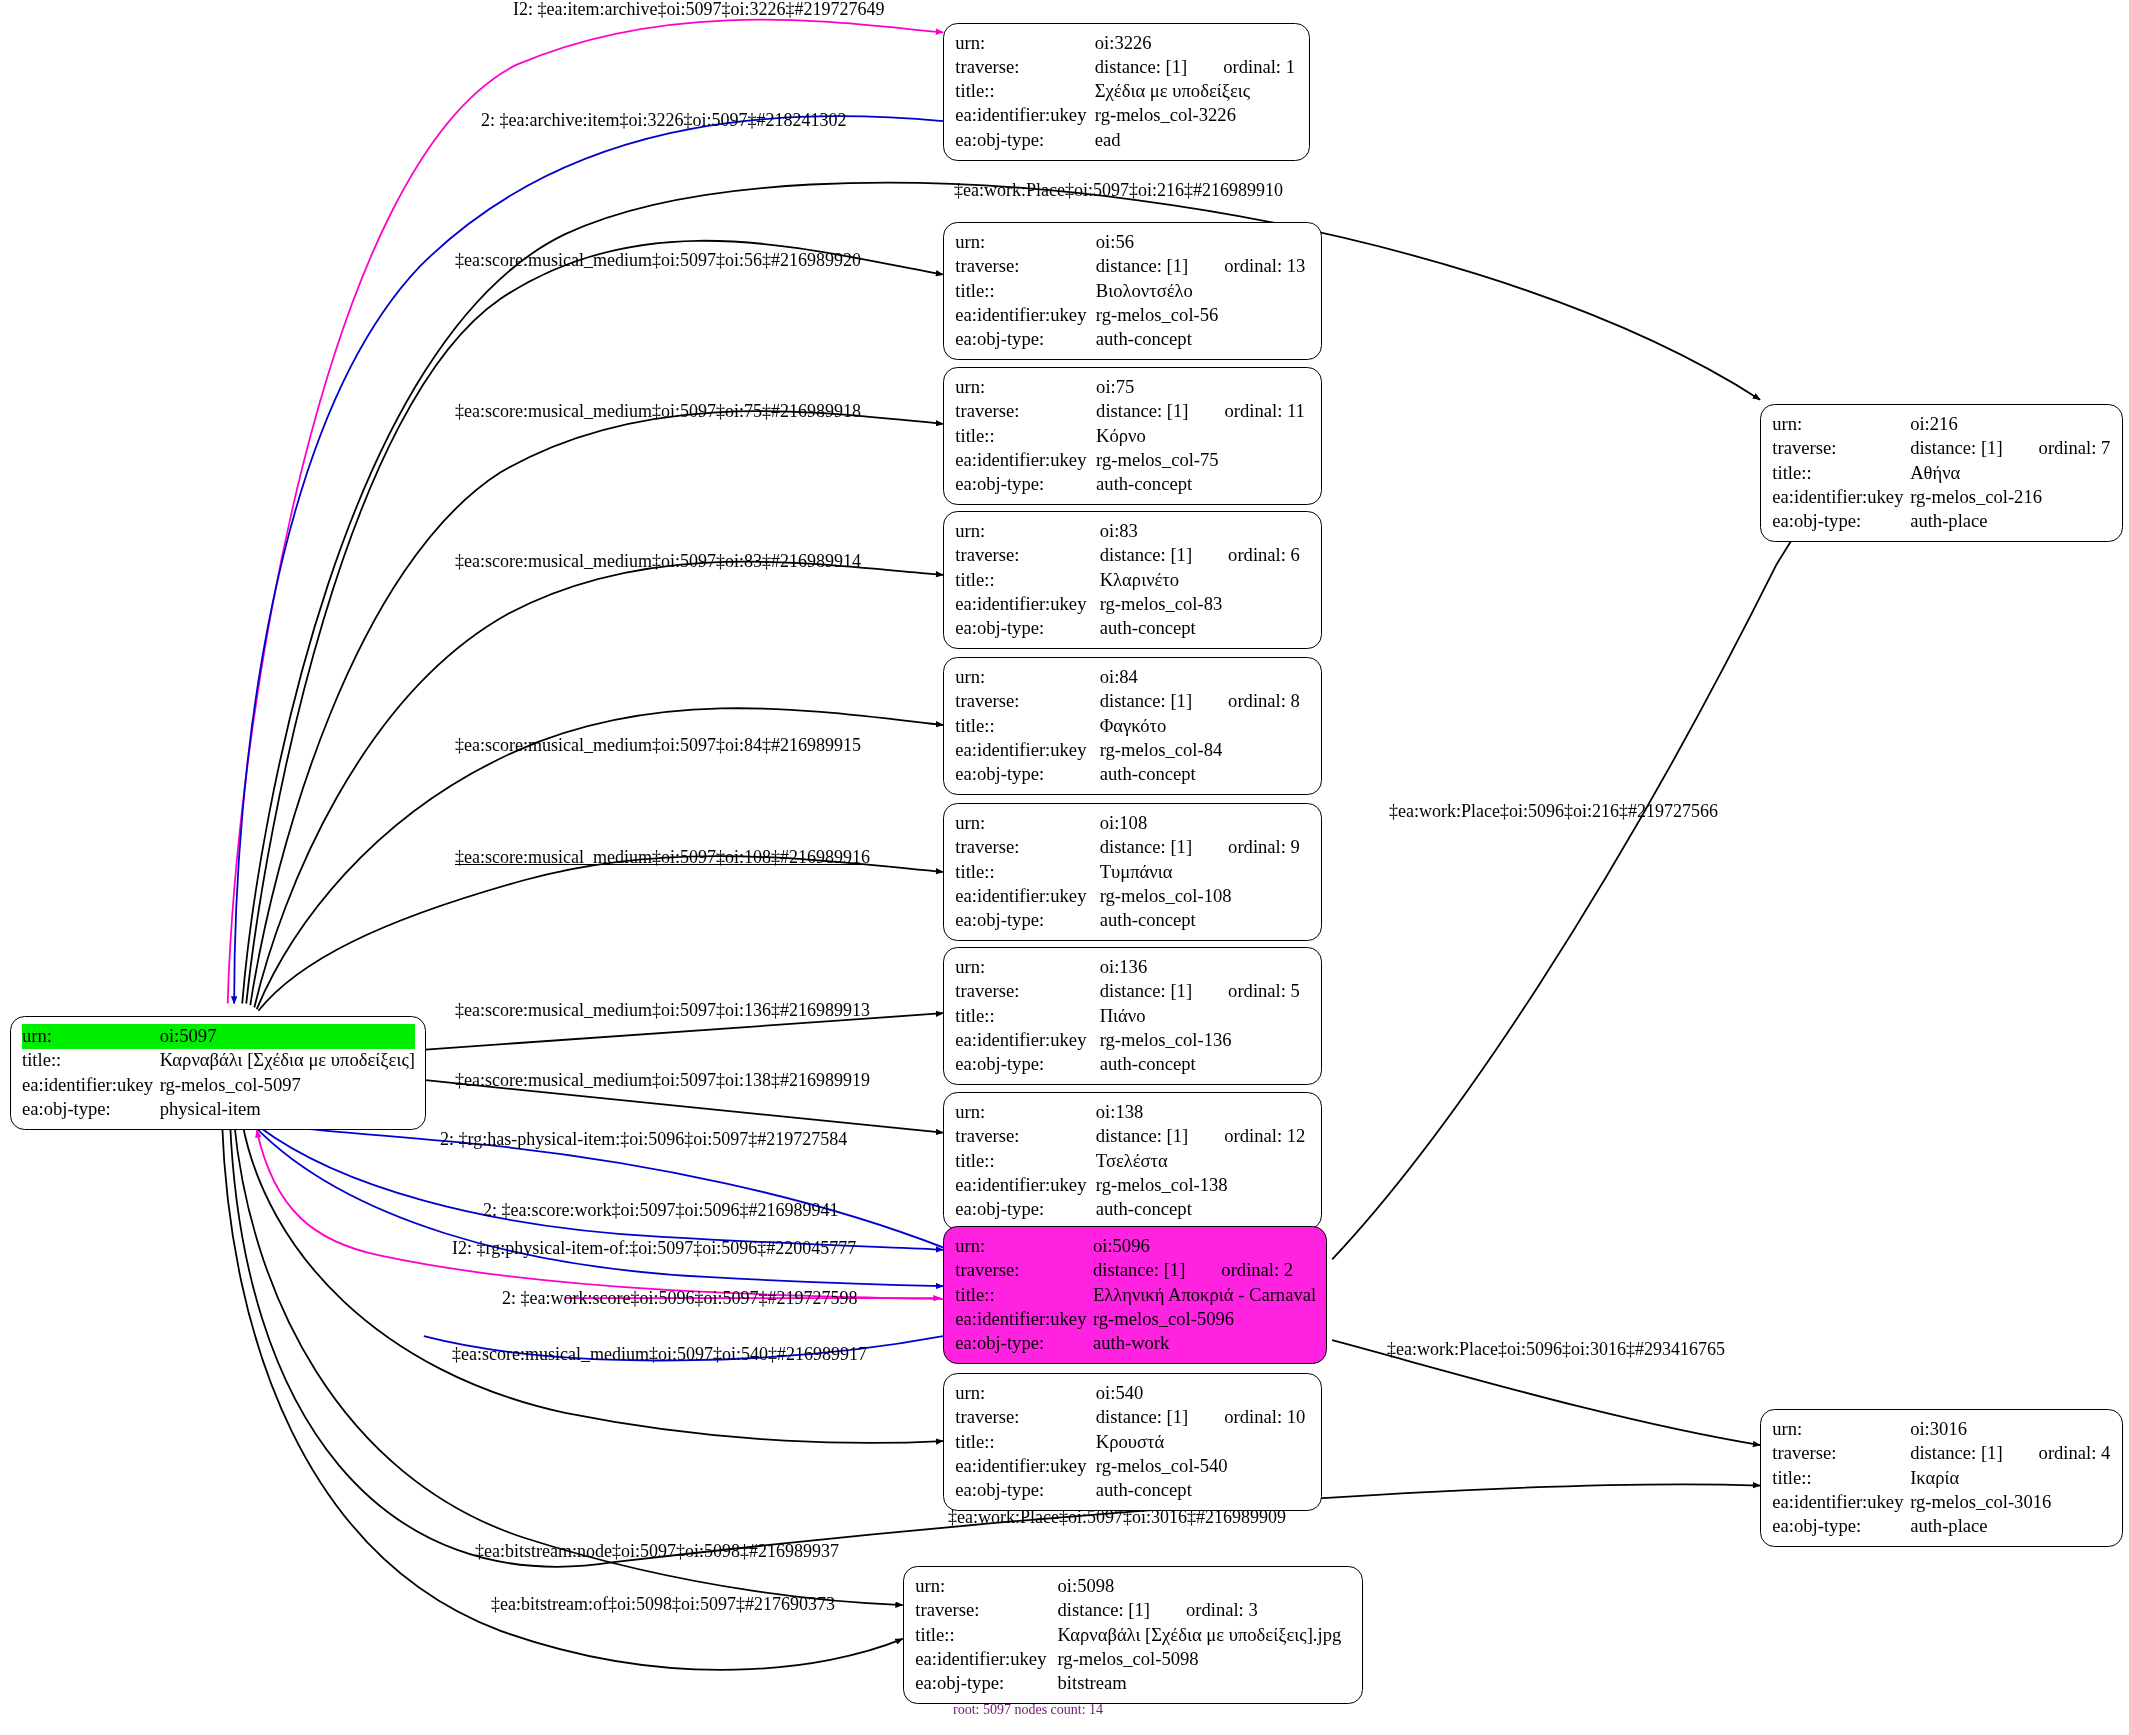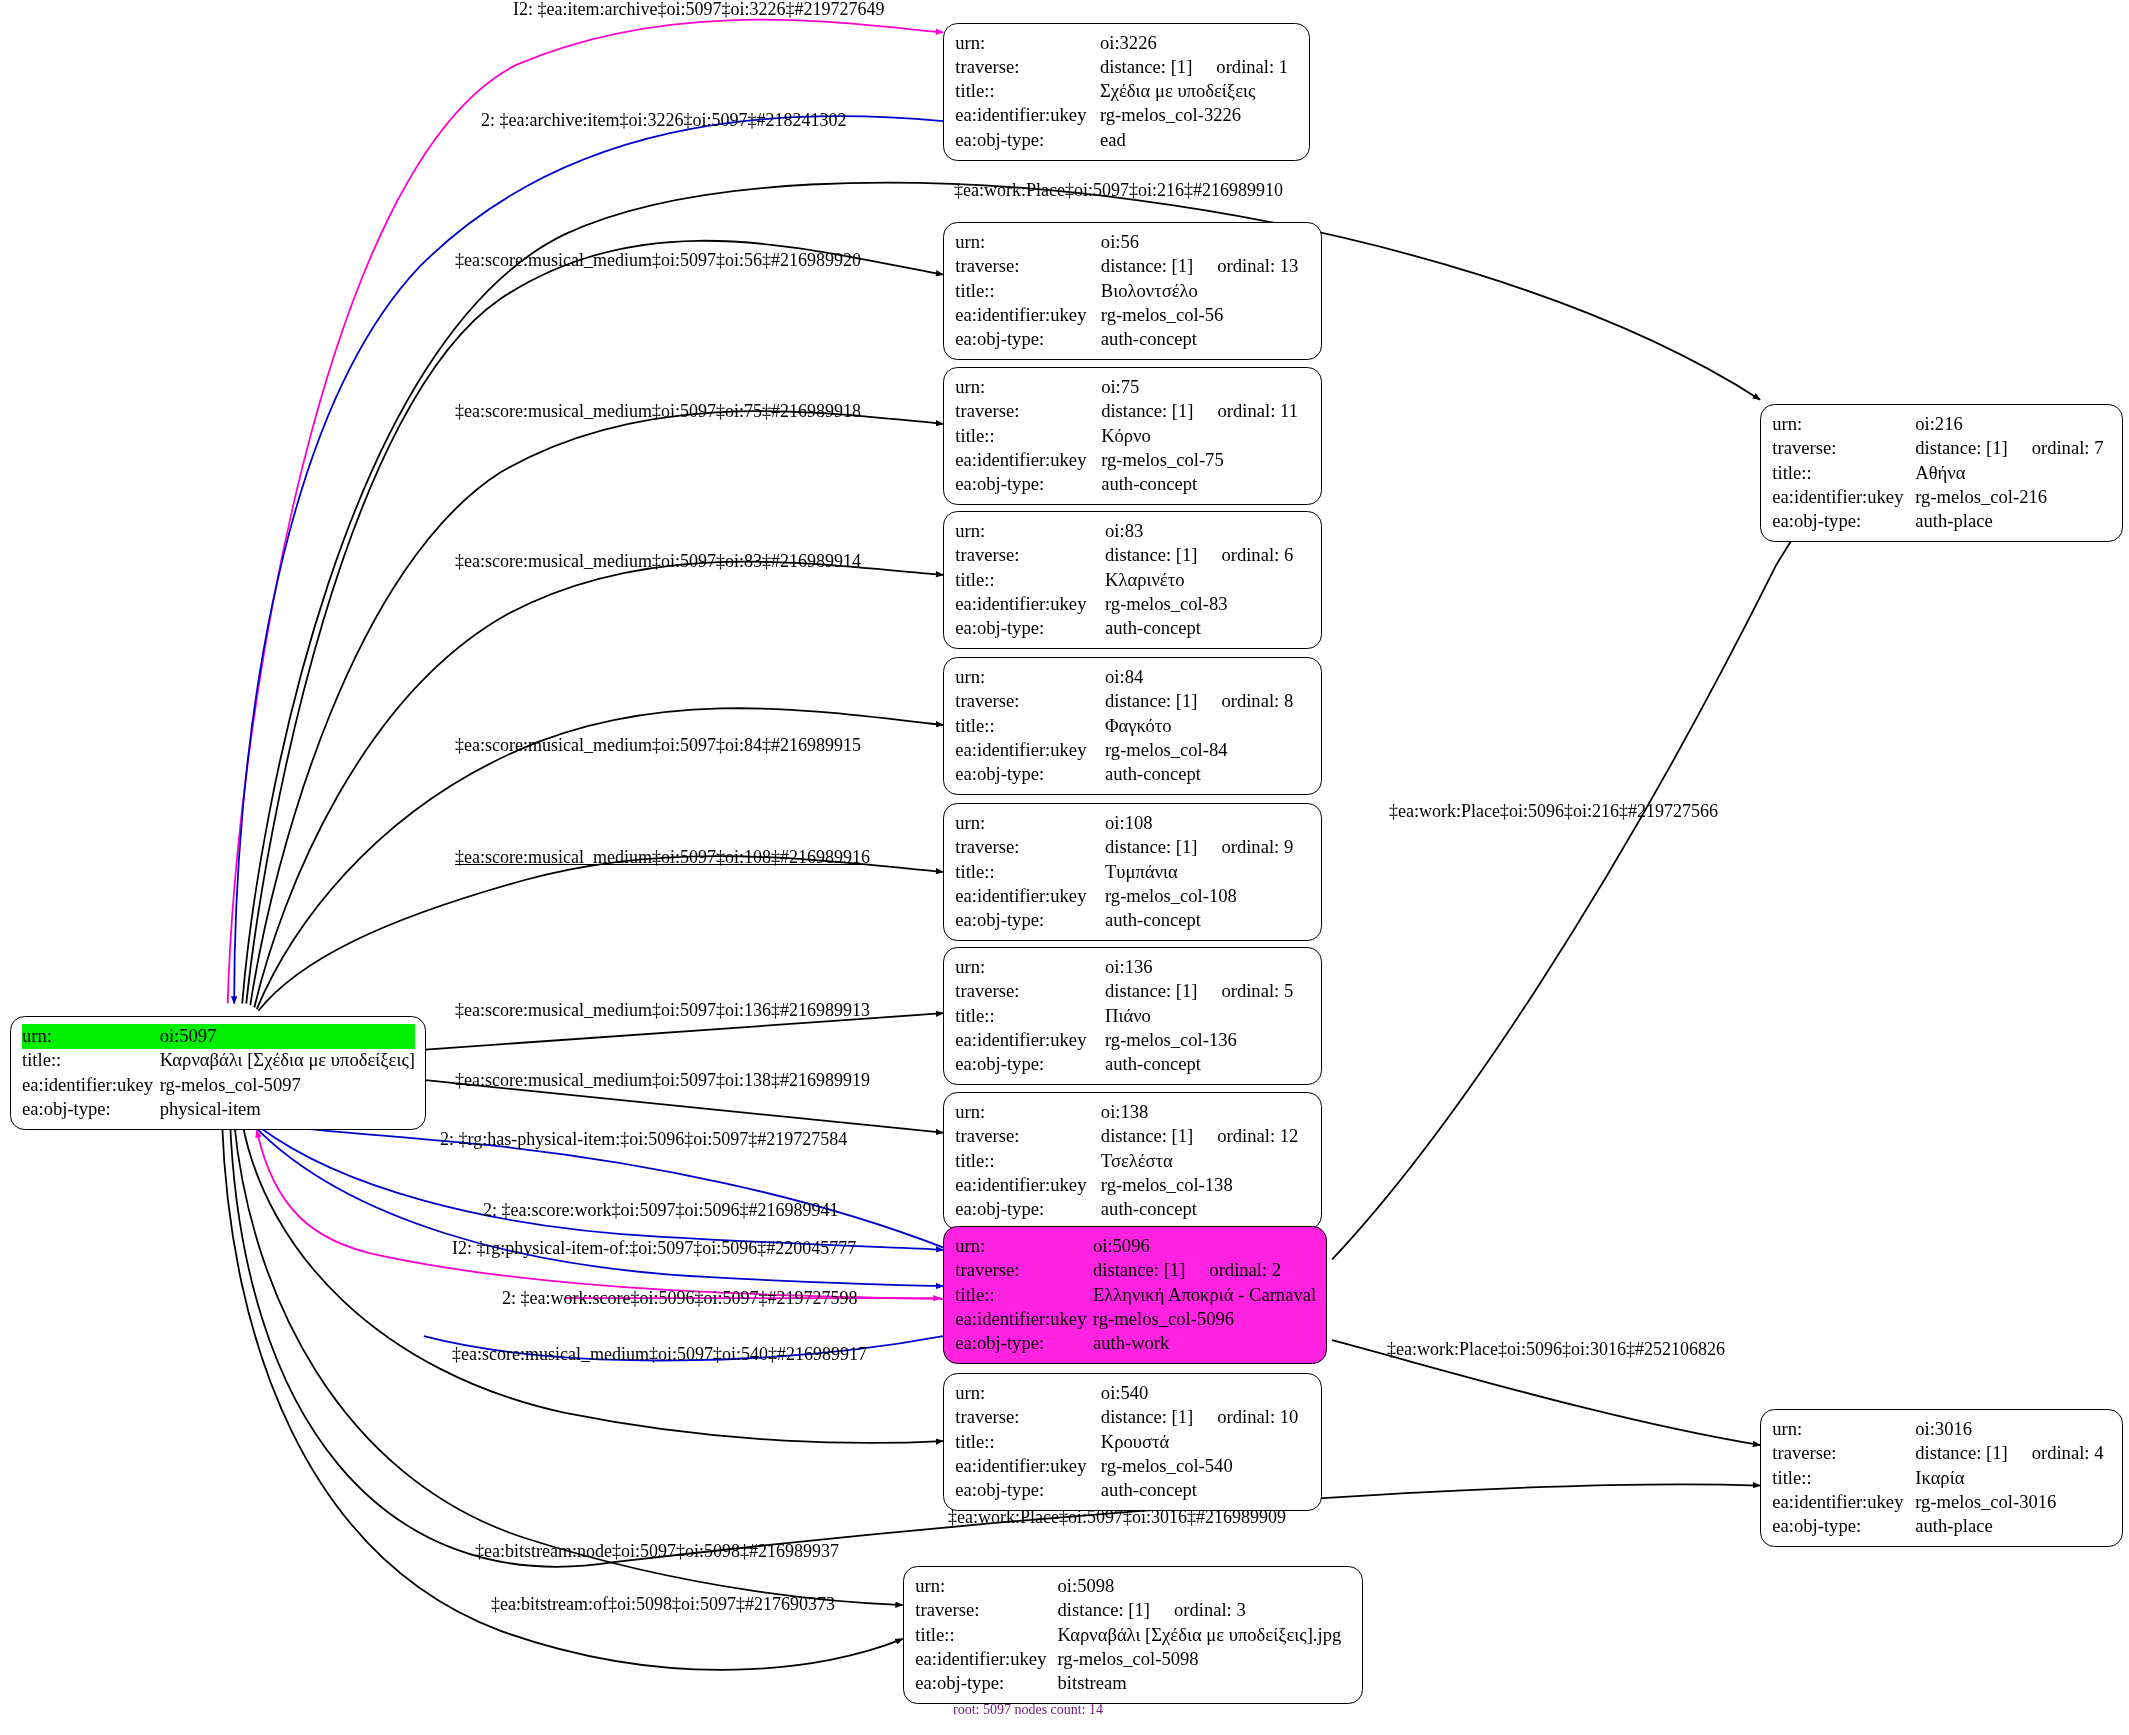--- a/index.html
+++ b/index.html
@@ -19,21 +19,21 @@
   .node td{
     font-size:18.6px;
     line-height:1.22;
     color:#000;
     white-space:nowrap;
     padding:0.8px 0;
     vertical-align:top;
   }
   .node td.k{padding-right:6.5px;}
   .node td.v{}
-  .v-inner{display:flex;gap:24px;}
+  .v-inner{display:flex;gap:36px;}
 
   
   .node.root td.k.hl, .node.root td.v.hl{background:#00ee00;}
 
   
   .node.work{background:#ff22e0;}
   .node.work td{color:#000;}
 
   .edge-label{
     position:absolute;
@@ -562,19 +562,19 @@
   <div class="edge-label" style="left:455px;top:1001px;">‡ea:score:musical_medium‡oi:5097‡oi:136‡#216989913</div>
   <div class="edge-label" style="left:455px;top:1071px;">‡ea:score:musical_medium‡oi:5097‡oi:138‡#216989919</div>
   <div class="edge-label" style="left:440px;top:1130px;">2: ‡rg:has-physical-item:‡oi:5096‡oi:5097‡#219727584</div>
   <div class="edge-label" style="left:483px;top:1201px;">2: ‡ea:score:work‡oi:5097‡oi:5096‡#216989941</div>
   <div class="edge-label" style="left:452px;top:1239px;">I2: ‡rg:physical-item-of:‡oi:5097‡oi:5096‡#220045777</div>
   <div class="edge-label" style="left:502px;top:1277px;margin-top:12px;">2: ‡ea:work:score‡oi:5096‡oi:5097‡#219727598</div>
   <div class="edge-label" style="left:452px;top:1345px;text-align:right;">‡ea:score:musical_medium‡oi:5097‡oi:540‡#216989917</div>
   <div class="edge-label" style="left:475px;top:1542px;">‡ea:bitstream:node‡oi:5097‡oi:5098‡#216989937</div>
   <div class="edge-label" style="left:491px;top:1595px;">‡ea:bitstream:of‡oi:5098‡oi:5097‡#217690373</div>
   <div class="edge-label" style="left:1389px;top:802px;">‡ea:work:Place‡oi:5096‡oi:216‡#219727566</div>
-  <div class="edge-label" style="left:1387px;top:1340px;">‡ea:work:Place‡oi:5096‡oi:3016‡#252106826</div>
+  <div class="edge-label" style="left:1387px;top:1340px;">‡ea:work:Place‡oi:5096‡oi:3016‡#293416765</div>
   <div class="edge-label" style="left:948px;top:1508px;">‡ea:work:Place‡oi:5097‡oi:3016‡#216989909</div>
 
   <div class="caption" style="left:953px;top:1702px;">root: 5097 nodes count: 14</div>
 
 </div>
 
 
 </body></html>

